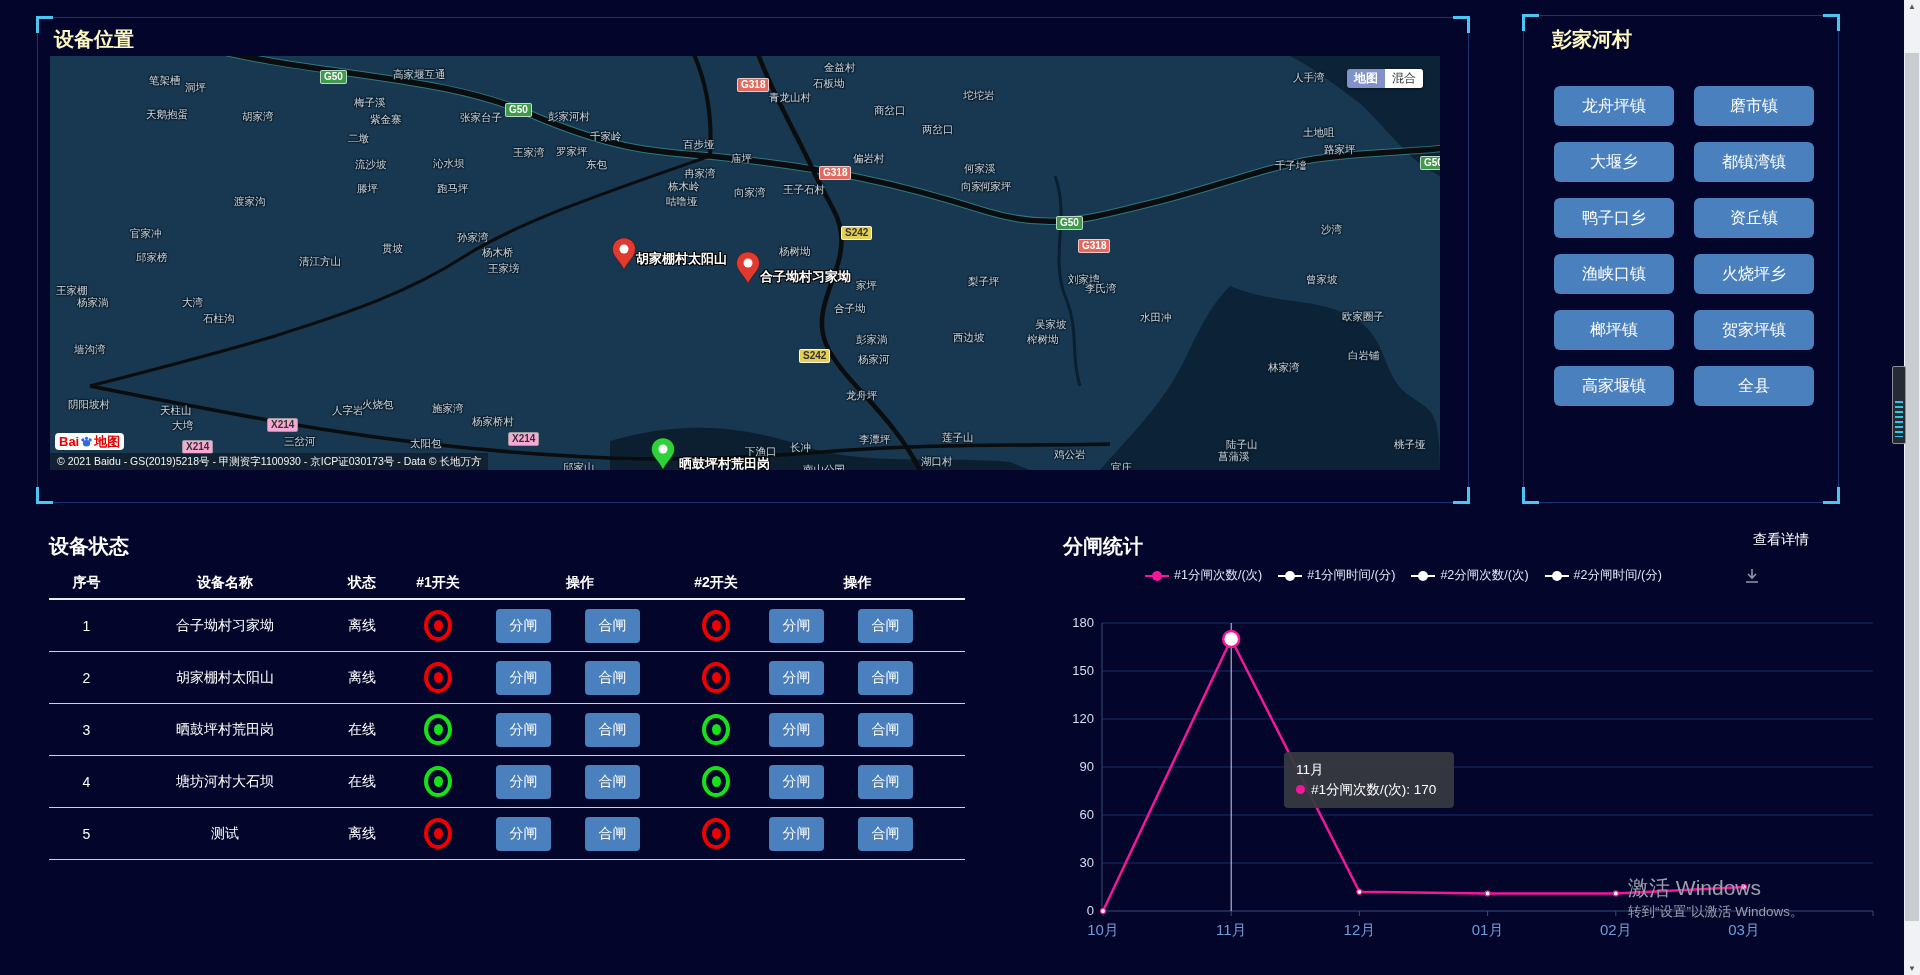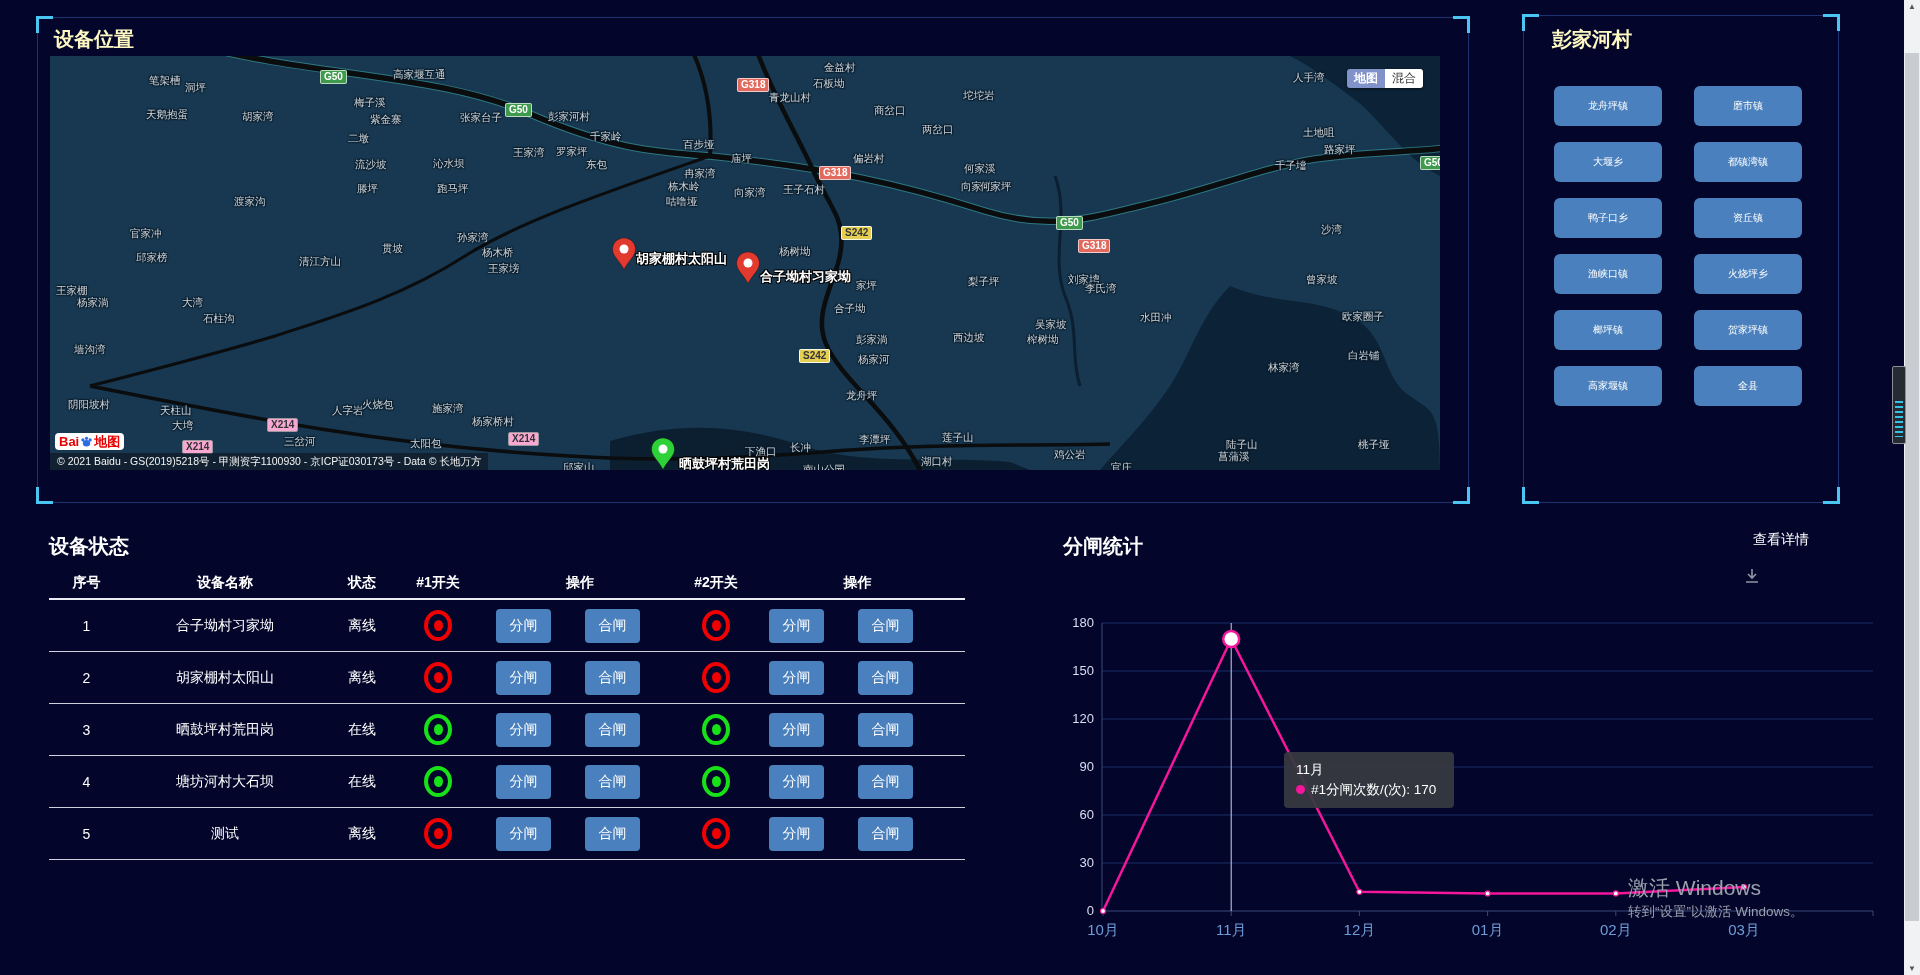--- a/index.html
+++ b/index.html
@@ -29,22 +29,22 @@
            box-shadow:0 1px 3px rgba(0,0,0,.5);font-size:12px;line-height:19px;}
   .mt-map{background:#8192ca;color:#fff;padding:0 7px;font-weight:bold;}
   .mt-mix{background:#ffffff;color:#333;padding:0 7px;}
   .bdlogo{position:absolute;left:5px;bottom:20px;background:#fff;border-radius:4px;padding:1px 4px;
           font-size:13px;font-weight:bold;color:#e60000;display:flex;align-items:center;gap:1px;line-height:15px;}
   .attr-bar{position:absolute;left:0;bottom:0;height:17px;background:rgba(15,18,28,.6);color:#f2f2f2;
             font-size:10.5px;line-height:17px;padding:0 7px;white-space:nowrap;}
   
   .addr-grid{position:absolute;left:30px;top:70px;width:254px;display:grid;
              grid-template-columns:108px 108px;grid-column-gap:32px;grid-row-gap:16px;}
-  .abtn{width:108px;height:40px;background:#4a80bd;border:none;border-radius:6px;color:#fff;
-        font-size:10px;font-family:inherit;cursor:pointer;}
+  .abtn{width:120px;height:40px;background:#4a80bd;border:none;border-radius:6px;color:#fff;
+        font-size:16px;font-family:inherit;cursor:pointer;}
   
   #status-title{position:absolute;left:49px;top:533px;color:#fff;font-size:20px;font-weight:bold;}
   #stable{position:absolute;left:49px;top:568px;width:916px;color:#fff;font-size:14px;}
   .trow{display:flex;align-items:center;height:51px;border-bottom:1px solid #cdd2da;}
   .thead{height:30px;font-weight:bold;border-bottom:2px solid #e9edf3;}
   .tc{display:flex;align-items:center;justify-content:center;}
   .col0{width:75px;}.col1{width:202px;}.col2{width:72px;}.col3{width:80px;}
   .col4{width:204px;justify-content:flex-start;padding-left:18px;box-sizing:border-box;gap:34px;}
   .col5{width:68px;}.col6{width:215px;justify-content:flex-start;padding-left:19px;box-sizing:border-box;gap:34px;}
   .tbtn{width:55px;height:34px;background:#4a80bd;border:none;border-radius:4px;color:#fff;
@@ -158,21 +158,21 @@
           <span class="mlabel" style="left: 913px; top: 33px;">坨坨岩</span>
           <span class="mlabel" style="left: 1243px; top: 15px;">人手湾</span>
           <span class="mlabel" style="left: 1253px; top: 70px;">土地咀</span>
           <span class="mlabel" style="left: 1274px; top: 87px;">路家坪</span>
           <span class="mlabel" style="left: 1225px; top: 103px;">千子壋</span>
           <span class="mlabel" style="left: 1271px; top: 167px;">沙湾</span>
           <span class="mlabel" style="left: 1256px; top: 217px;">曾家坡</span>
           <span class="mlabel" style="left: 1292px; top: 254px;">欧家圈子</span>
           <span class="mlabel" style="left: 1298px; top: 293px;">白岩铺</span>
           <span class="mlabel" style="left: 1218px; top: 305px;">林家湾</span>
-          <span class="mlabel" style="left: 1308px; top: 382px;">桃子垭</span>
+          <span class="mlabel" style="left: 1344px; top: 382px;">桃子垭</span>
           <span class="mlabel" style="left: 1168px; top: 394px;">菖蒲溪</span>
           <span class="mlabel" style="left: 1176px; top: 382px;">陆子山</span>
           <span class="mlabel" style="left: 809px; top: 377px;">李潭坪</span>
           <span class="mlabel" style="left: 892px; top: 375px;">莲子山</span>
           <span class="mlabel" style="left: 871px; top: 399px;">湖口村</span>
           <span class="mlabel" style="left: 1004px; top: 392px;">鸡公岩</span>
           <span class="mlabel" style="left: 1061px; top: 405px;">官庄</span>
           <span class="mlabel" style="left: 360px; top: 381px;">太阳包</span>
           <span class="mlabel" style="left: 234px; top: 379px;">三岔河</span>
           <span class="mlabel" style="left: 513px; top: 405px;">邱家山</span>
@@ -392,20 +392,46 @@
           <div class="tc col6">
             <button class="tbtn">分闸</button>
             <button class="tbtn">合闸</button>
           </div>
         </div>
       </div>
   </div>
 
   <div id="chart-title">分闸统计</div>
   <div id="view-details">查看详情</div>
+  <div id="legend">
+      <span class="litem">
+        <span class="lmark" style="background: rgb(245, 22, 156);">
+          <b style="background: rgb(245, 22, 156);"></b>
+        </span>
+        <span class="ltext">#1分闸次数/(次)</span>
+      </span>
+      <span class="litem">
+        <span class="lmark" style="background: rgb(255, 255, 255);">
+          <b style="background: rgb(255, 255, 255);"></b>
+        </span>
+        <span class="ltext">#1分闸时间/(分)</span>
+      </span>
+      <span class="litem">
+        <span class="lmark" style="background: rgb(255, 255, 255);">
+          <b style="background: rgb(255, 255, 255);"></b>
+        </span>
+        <span class="ltext">#2分闸次数/(次)</span>
+      </span>
+      <span class="litem">
+        <span class="lmark" style="background: rgb(255, 255, 255);">
+          <b style="background: rgb(255, 255, 255);"></b>
+        </span>
+        <span class="ltext">#2分闸时间/(分)</span>
+      </span>
+    </div>
   <svg id="dl-icon" width="20" height="20" viewBox="0 0 20 20">
     <path d="M10 3 v8 M6 8 l4 4 l4 -4 M4 16 h12" stroke="#8e96a6" stroke-width="1.6" fill="none"></path>
   </svg>
   <svg id="chart-svg" width="850" height="335">
       <text x="54" y="305" text-anchor="end" fill="#d9dff2" font-size="13">0</text>
       <line x1="62" y1="253" x2="833" y2="253" stroke="#1b2c69" stroke-width="1"></line>
       <text x="54" y="257" text-anchor="end" fill="#d9dff2" font-size="13">30</text>
       <line x1="62" y1="205" x2="833" y2="205" stroke="#1b2c69" stroke-width="1"></line>
       <text x="54" y="209" text-anchor="end" fill="#d9dff2" font-size="13">60</text>
       <line x1="62" y1="157" x2="833" y2="157" stroke="#1b2c69" stroke-width="1"></line>

